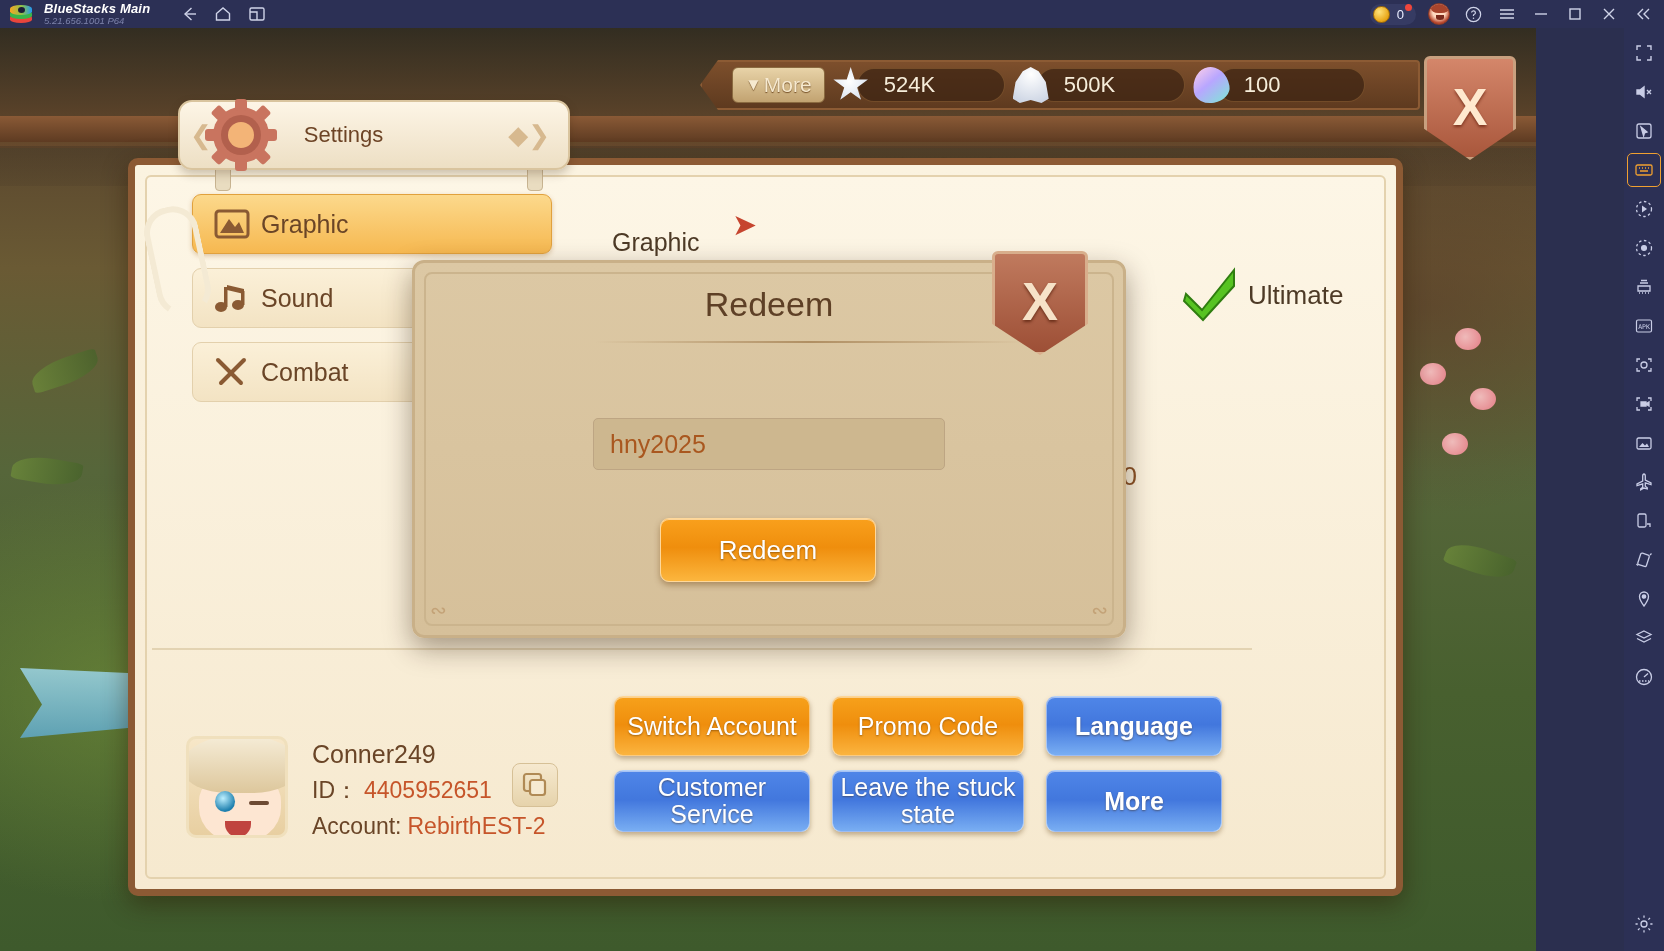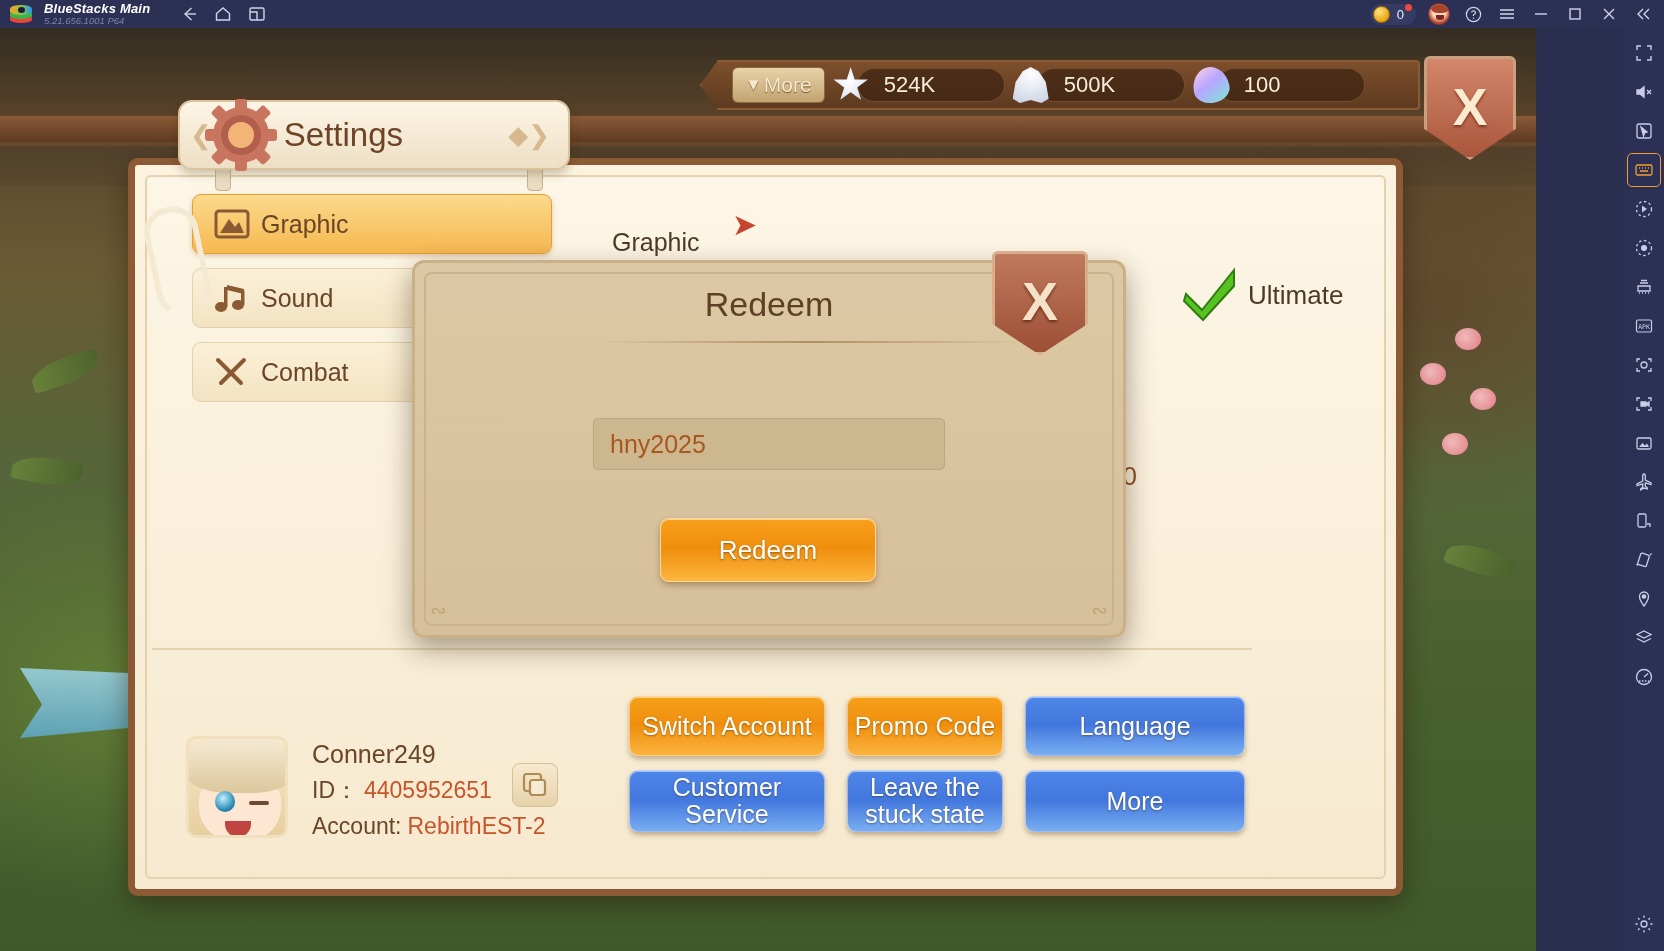--- a/index.html
+++ b/index.html
@@ -120,21 +120,21 @@
   #bookInner { position:absolute; inset:10px; border:2px solid #e4d2ae; border-radius:6px;
      background:linear-gradient(180deg,#fdf6e6,#f6e9cf); }
   .clip { position:absolute; width:16px; height:42px; background:#e9dcc0;
      border:1px solid #c8b491; border-radius:4px; top:-16px; }
 
   #bookTitle { position:absolute; left:178px; top:72px; width:392px; height:70px;
      background:linear-gradient(180deg,#fdf5e6,#eddfc4); border:2px solid #d9c49e;
      border-radius:14px; display:flex; align-items:center; z-index:20;
      box-shadow:0 4px 10px rgba(60,35,10,.25); }
   #bookTitle .arrowL, #bookTitle .arrowR { color:#d7b98f; font-size:26px; padding:0 10px; }
-  #bookTitle .ttl { color:#6d4426; font-size:33px; margin-left:42px; }
+  #bookTitle .ttl { color:#6d4426; font-size:22px; margin-left:62px; }
   #gear { position:absolute; left:204px; top:70px; width:74px; height:74px; z-index:21;}
 
   
   #paperclip { position:absolute; left:150px; top:178px; width:55px; height:110px;
      border:6px solid #f4ead4; border-radius:26px; transform:rotate(-12deg); z-index:22;
      border-bottom-color:transparent; }
 
   
   #menu { position:absolute; left:192px; top:166px; width:360px; z-index:12; }
   .mitem { height:60px; margin-bottom:14px; border-radius:9px; display:flex; align-items:center;
@@ -172,29 +172,29 @@
      background:#c0443f; border-radius:0 0 14px 14px; }
   #pInfo { margin-left:24px; color:#6a4527; }
   #pInfo .pname { font-size:25px; line-height:36px; }
   #pInfo .prow { font-size:23px; line-height:36px; display:flex; gap:6px; }
   #pInfo .pval { color:#c6552a; }
   #copyBtn { position:absolute; left:512px; top:735px; width:46px; height:44px;
      border-radius:8px; background:linear-gradient(180deg,#f6e9cf,#e6d3ab);
      border:1px solid #d6c096; display:flex; align-items:center; justify-content:center; z-index:12;}
 
   
-  #btnGrid { position:absolute; left:629px; top:668px; z-index:12; }
+  #btnGrid { position:absolute; left:614px; top:668px; z-index:12; }
   .brow { display:flex; gap:22px; margin-bottom:14px; }
   .gbtn { height:60px; border-radius:9px; display:flex; align-items:center; justify-content:center;
      text-align:center; color:#ffffff; font-size:25px; line-height:27px;
      text-shadow:0 1px 2px rgba(60,30,0,.45); border:1px solid rgba(255,255,255,.45);
      box-shadow:0 3px 5px rgba(90,55,10,.35), inset 0 1px 0 rgba(255,255,255,.5); }
   .gbtn.orange { background:linear-gradient(180deg,#f7a11b 0%,#ef8e0d 48%,#fbb43f 100%); }
   .gbtn.blue   { background:linear-gradient(180deg,#4f86e8 0%,#4277dd 48%,#79aef3 100%); }
-  .w1 { width:196px; } .w2 { width:156px; } .w3 { width:220px; }
+  .w1 { width:196px; } .w2 { width:192px; } .w3 { width:176px;font-weight:bold; }
 
   
   #modal { position:absolute; left:412px; top:232px; width:714px; height:378px; z-index:40;
      background:linear-gradient(180deg,#dcc8a4,#d6c09a); border:3px solid #c9b punkt;
      border:3px solid #c9b088; border-radius:12px; box-shadow:0 10px 28px rgba(40,20,0,.4); }
   #modalInner { position:absolute; inset:9px; border:2px solid #cbb48d; border-radius:8px; }
   #mTitle { position:absolute; top:22px; width:100%; text-align:center; color:#5e4026;
      font-size:34px; }
   #mRule { position:absolute; left:180px; top:78px; width:430px; height:2px;
      background:linear-gradient(90deg,rgba(190,160,120,0),#b08f63,rgba(190,160,120,0)); }

